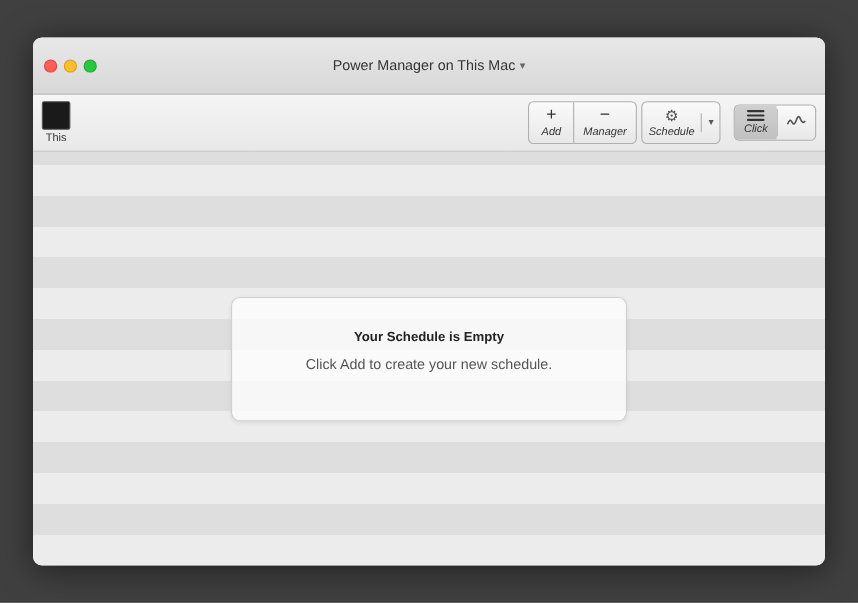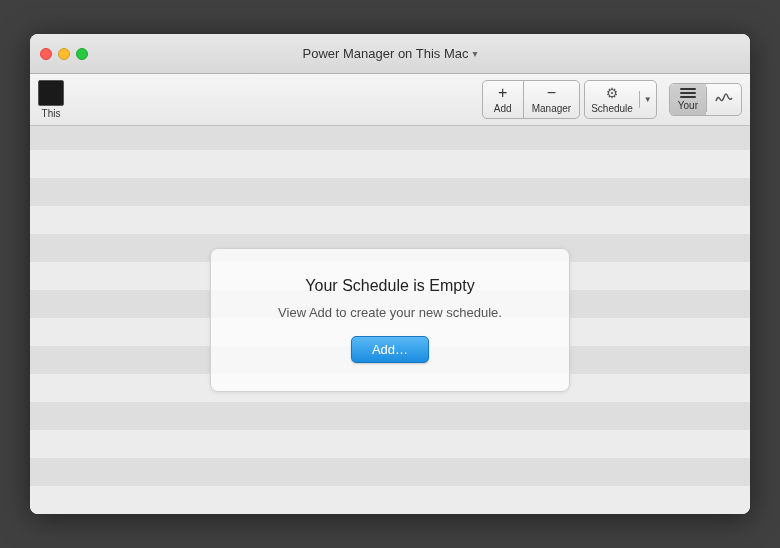--- a/index.html
+++ b/index.html
@@ -22,21 +22,21 @@
       box-shadow: 0 4px 30px rgba(0,0,0,0.5);
       overflow: hidden;
       display: flex;
       flex-direction: column;
     }
 
     
     .titlebar {
       background: linear-gradient(to bottom, #e8e8e8, #d8d8d8);
       border-bottom: 1px solid #b0b0b0;
-      height: 40px;
+      height: 52px;
       display: flex;
       align-items: center;
       padding: 0 10px;
       position: relative;
       flex-shrink: 0;
     }
 
     .traffic-lights {
       display: flex;
       gap: 6px;
@@ -134,20 +134,21 @@
 
     .toolbar-btn-icon {
       font-size: 16px;
       color: #333;
       line-height: 1;
     }
 
     .toolbar-btn-label {
       font-size: 10px;
       color: #333;
+      font-style: italic;
     }
 
     .toolbar-actions-group {
       display: flex;
       align-items: center;
       border: 1px solid #b0b0b0;
       border-radius: 5px;
       overflow: hidden;
       background: linear-gradient(to bottom, #fafafa, #e8e8e8);
       margin-left: 4px;
@@ -229,22 +230,22 @@
       background: rgba(255,255,255,0.75);
       border: 1px solid #d0d0d0;
       border-radius: 8px;
       padding: 28px 40px;
       text-align: center;
       width: 360px;
       box-shadow: 0 1px 4px rgba(0,0,0,0.08);
     }
 
     .empty-title {
-      font-size: 16px;
-      font-weight: normal;
+      font-size: 12px;
+      font-weight: bold;
       color: #222;
       margin-bottom: 10px;
     }
 
     .empty-subtitle {
       font-size: 13px;
       color: #555;
       margin-bottom: 16px;
     }
 
@@ -333,34 +334,33 @@
       </button>
     </div>
 
     <div class="toolbar-view-group">
       <button class="view-btn active">
         <div class="list-icon-svg">
           <div></div>
             <div></div>
             <div></div>
         </div>
-        <span class="toolbar-btn-label">Your</span>
+        <span class="toolbar-btn-label">Click</span>
       </button>
       <button class="view-btn">
         <span class="wave-icon">
           <svg width="18" height="14" viewBox="0 0 18 14" fill="none">
             <path d="M1 10 Q3 4, 5 8 Q7 12, 9 6 Q11 0, 13 6 Q15 10, 17 7" stroke="#555" stroke-width="1.5" fill="none"></path>
           </svg>
         </span>
       </button>
     </div>
 
   </div>
 
   <div class="content">
     <div class="empty-card">
       <div class="empty-title">Your Schedule is Empty</div>
-      <div class="empty-subtitle">View Add to create your new schedule.</div>
-      <button class="add-btn">Add…</button>
+      <div class="empty-subtitle">Click Add to create your new schedule.</div>
     </div>
   </div>
 
 </div>
 
 </body></html>

